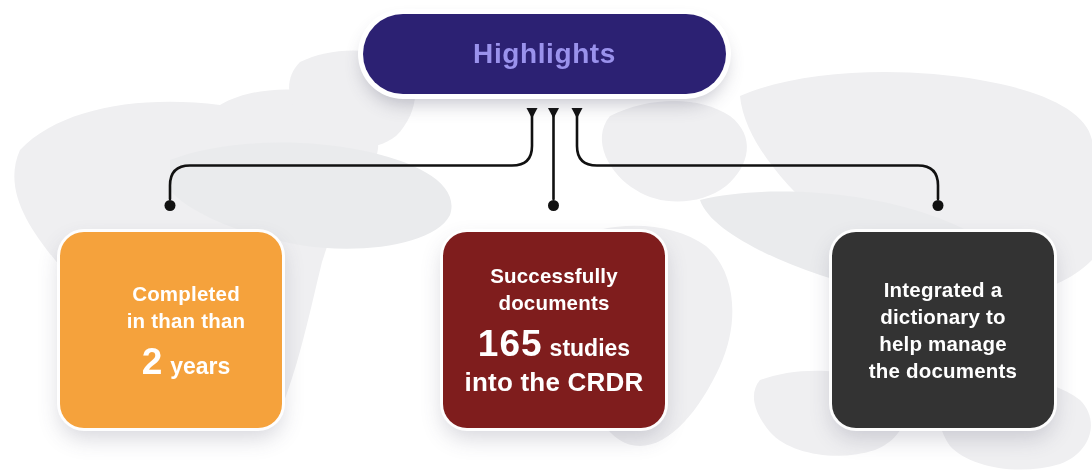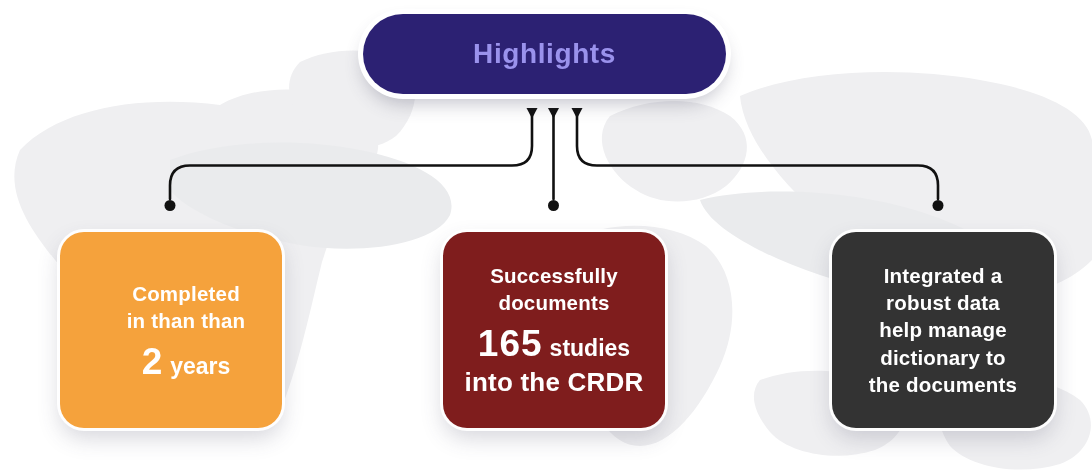--- a/index.html
+++ b/index.html
@@ -93,19 +93,18 @@
     <div class="card-line">documents</div>
     <div class="stat-row">
       <span class="stat-big">165</span>
       <span class="stat-unit">studies</span>
     </div>
     <div class="card-footer">into the CRDR</div>
   </div>
 
   <div class="card card-3" style="background: rgb(51, 51, 51);">
     <div class="card-line">Integrated a</div>
-    <div class="card-line">robust data</div>
+    <div class="card-line">dictionary to</div>
     <div class="card-line">help manage</div>
-    <div class="card-line">dictionary to</div>
     <div class="card-line">the documents</div>
   </div>
 
 </div>
 
 </body></html>

